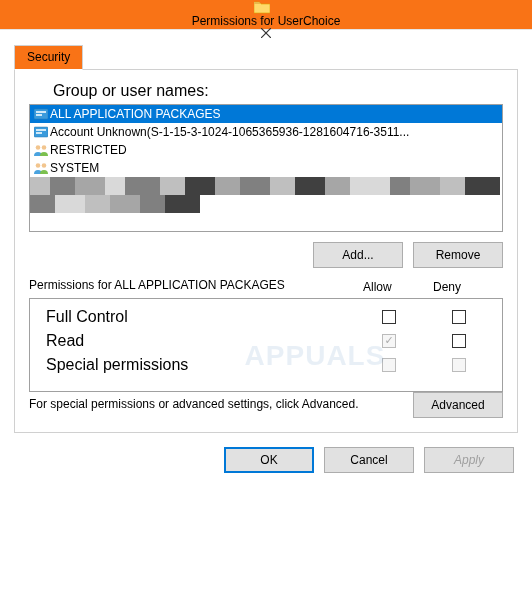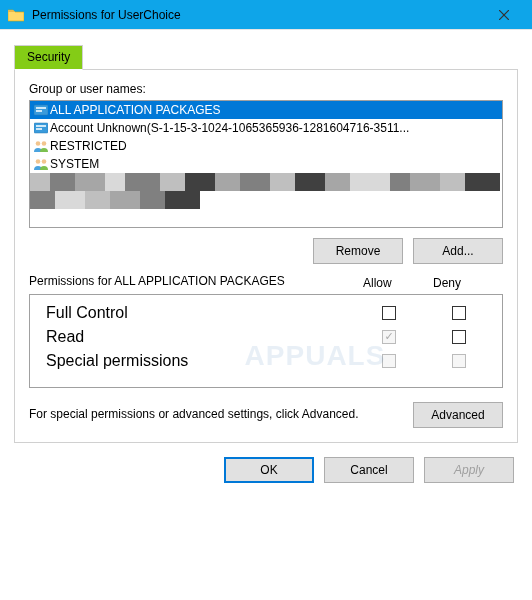--- a/index.html
+++ b/index.html
@@ -12,22 +12,23 @@
     width: 532px;
     height: 600px;
     overflow: hidden;
     color: #000;
   }
   .titlebar {
     height: 30px;
     display: flex;
     align-items: center;
     padding: 0 8px;
-    background: #0ea5e9;
+    background: #f97316;
     border-bottom: 1px solid #e5e5e5;
+    flex-direction: column;
   }
   .titlebar .folder-icon {
     width: 16px; height: 14px;
     margin-right: 8px;
   }
   .titlebar .title {
     flex: 1;
     font-size: 12px;
   }
   .titlebar .close {
@@ -46,33 +47,34 @@
   .tab-strip {
     display: flex;
     border-bottom: 1px solid #d0d0d0;
     margin-top: 4px;
   }
   .tab {
     padding: 4px 12px 5px 12px;
     font-size: 12px;
     border: 1px solid #d0d0d0;
     border-bottom: 1px solid #fff;
-    background: #84cc16;
+    background: #f97316;
     position: relative;
     top: 1px;
     cursor: pointer;
   }
   .panel {
     border: 1px solid #d0d0d0;
     border-top: none;
     padding: 12px 14px 14px 14px;
   }
   .label {
-    font-size: 12px;
+    font-size: 16px;
     margin-bottom: 4px;
+    margin-left: 24px;
   }
   .listbox {
     border: 1px solid #a0a0a0;
     background: #fff;
     height: 128px;
     overflow: hidden;
   }
   .list-row {
     display: flex;
     align-items: center;
@@ -194,21 +196,20 @@
   }
   .chk.checked:not(.disabled)::after {
     content: "✓";
     font-size: 11px;
     color: #000;
     line-height: 1;
   }
   .adv-row {
     display: flex;
     align-items: center;
-    margin-top: 14px;
     gap: 16px;
     justify-content: flex-end;
   }
   .adv-row .adv-text {
     flex: 1;
     font-size: 12px;
     line-height: 1.3;
   }
   .bottom-buttons {
     display: flex;
@@ -330,22 +331,22 @@
           <div class="blk b5" style="width:30px"></div>
           <div class="blk b2" style="width:25px"></div>
           <div class="blk b3" style="width:30px"></div>
           <div class="blk b1" style="width:25px"></div>
           <div class="blk b4" style="width:35px"></div>
           <div class="blk" style="width:80px;background:#fff"></div>
       </div>
     </div>
 
     <div class="button-row">
+      <button class="win">Add...</button>
       <button class="win">Remove</button>
-      <button class="win">Add...</button>
     </div>
 
     <div class="perm-header">
       <div class="ph-label">
         <span>Permissions for </span><span>ALL APPLICATION PACKAGES</span>
       </div>
       <div class="ph-col">Allow</div>
       <div class="ph-col">Deny</div>
     </div>
 

